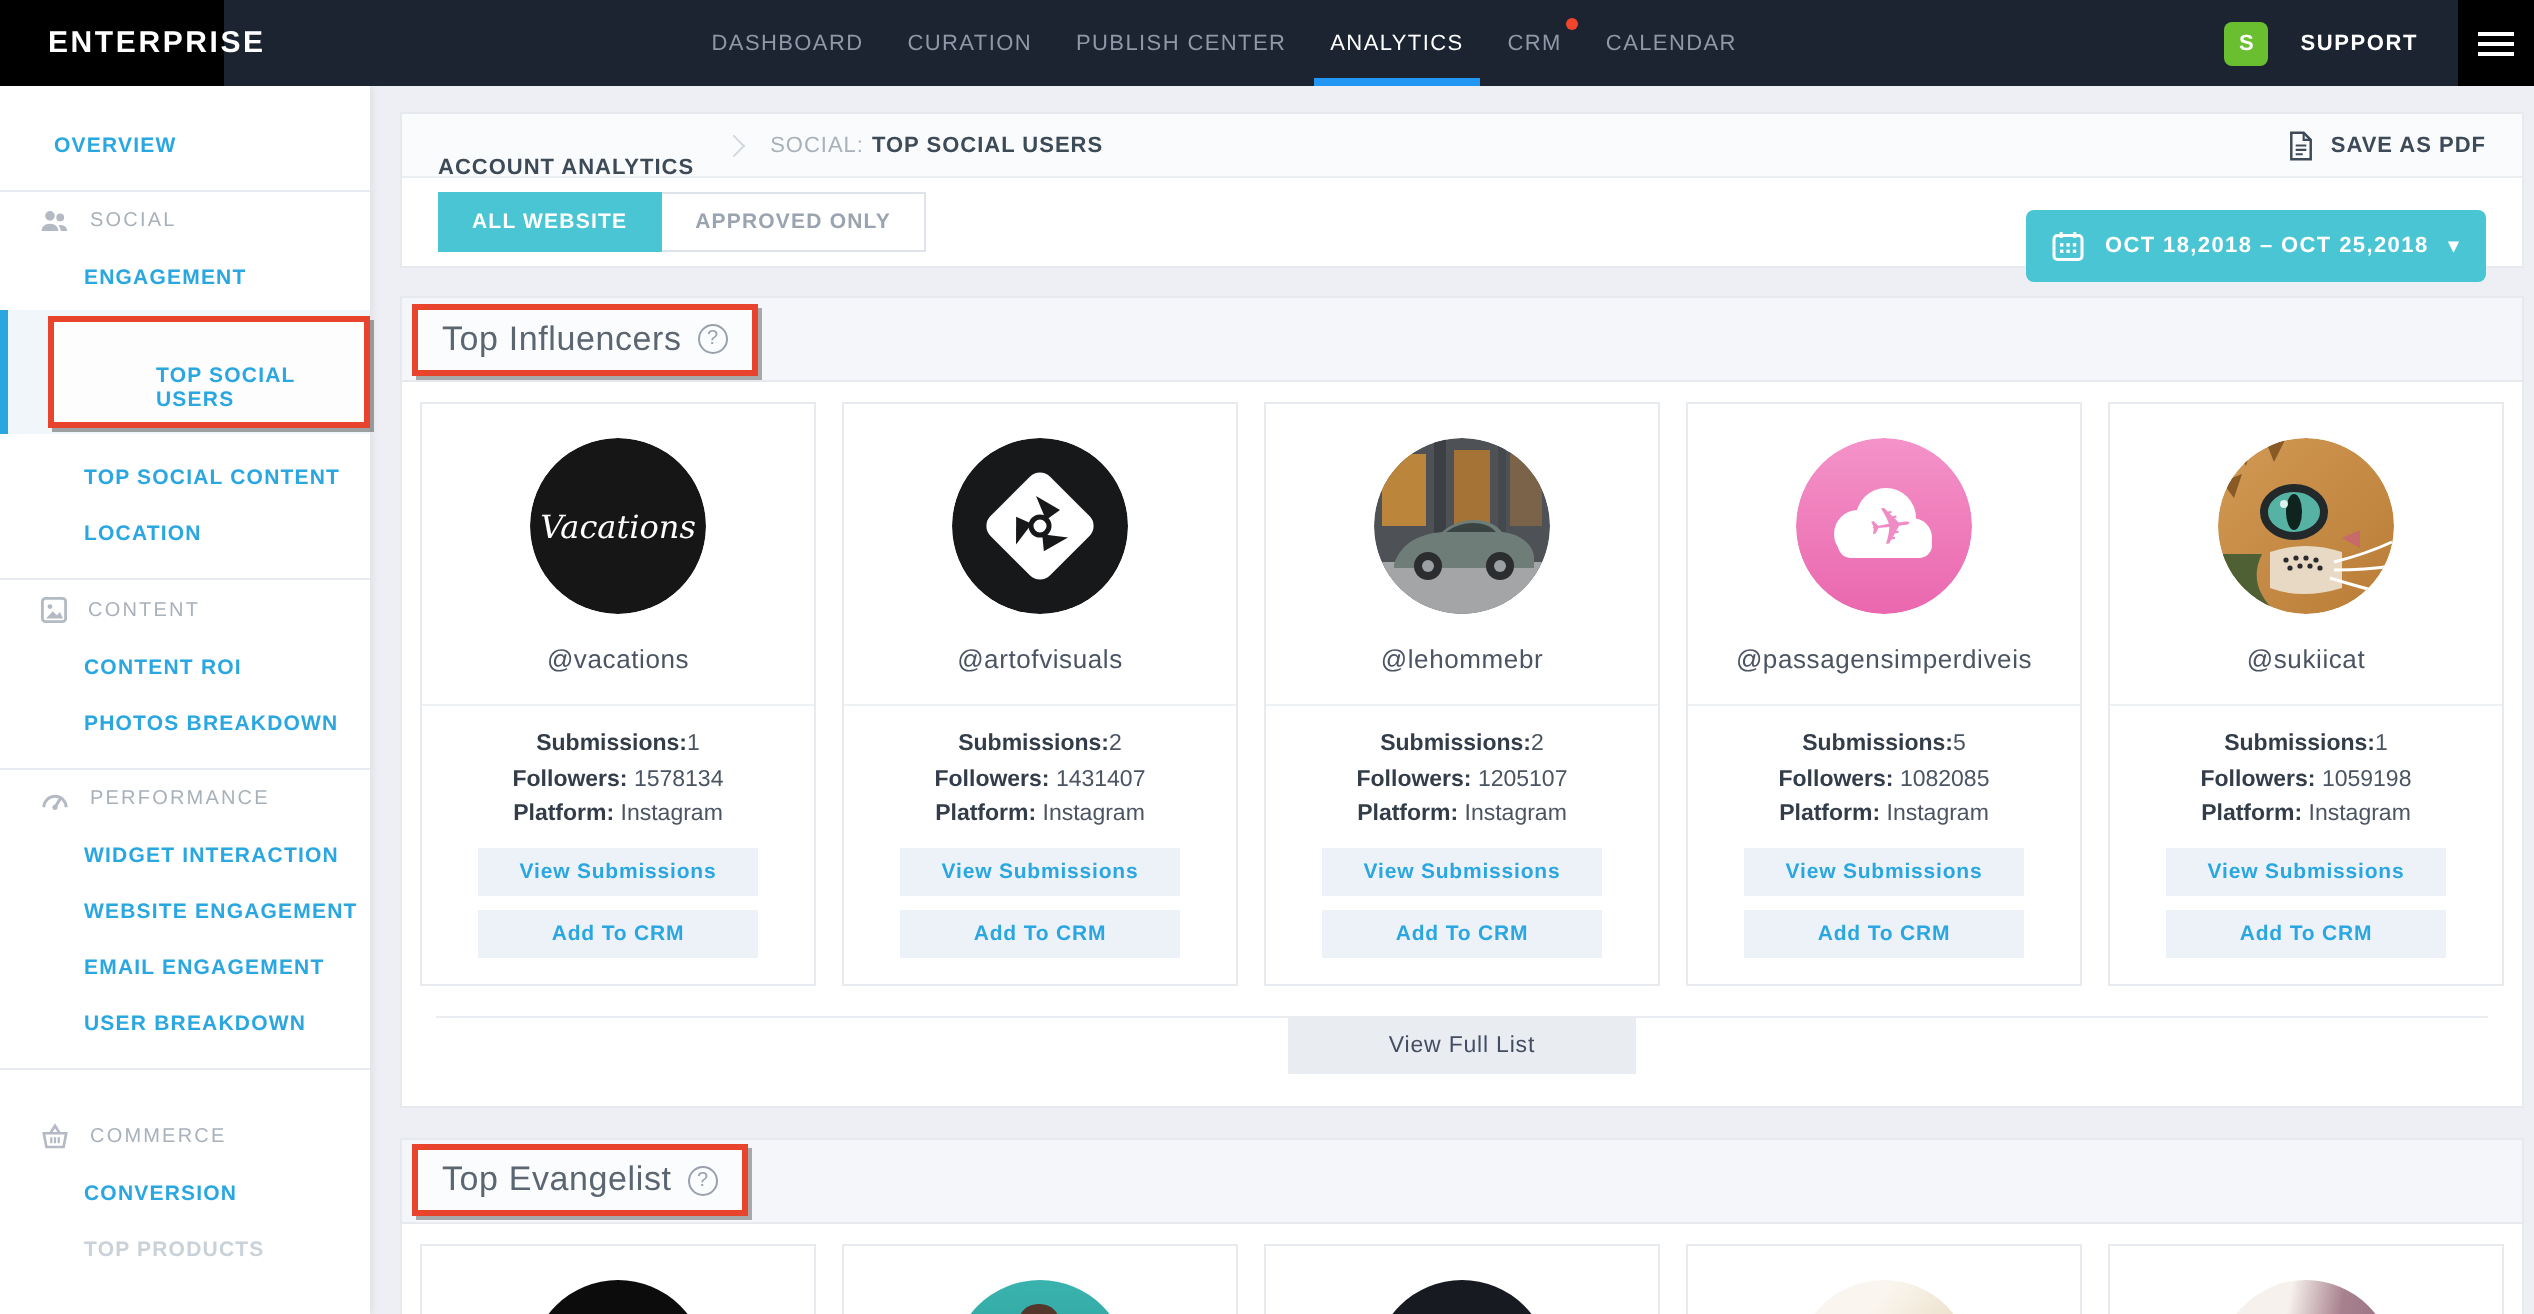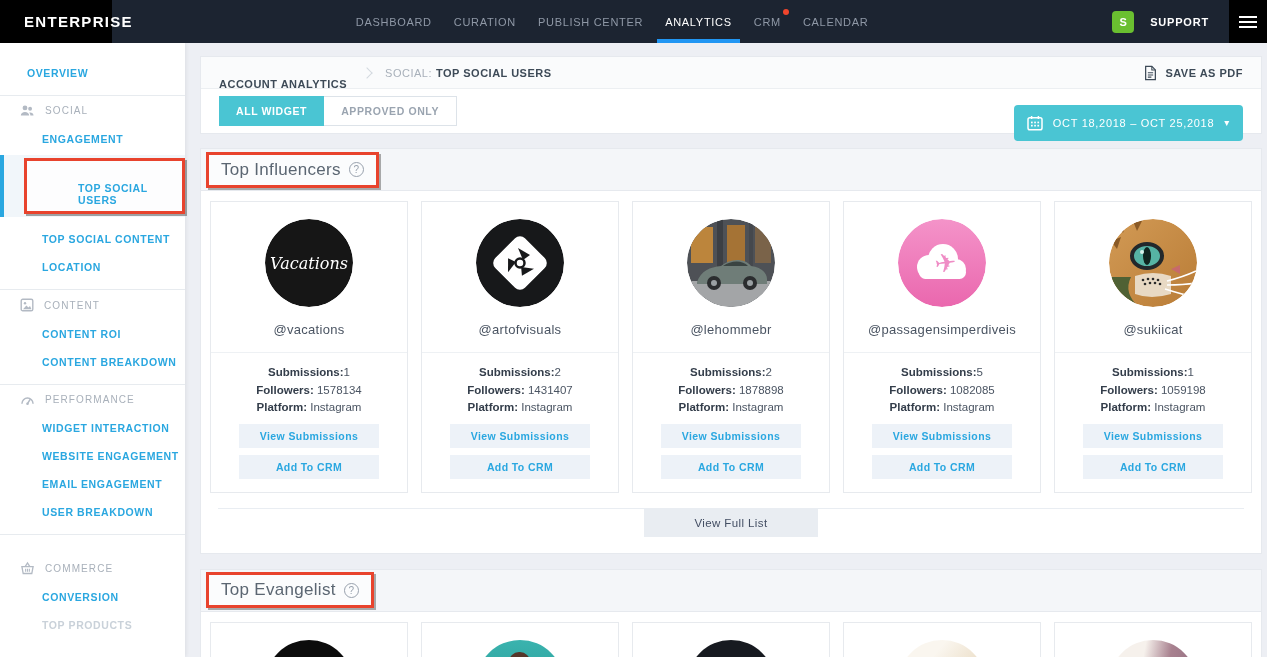--- a/index.html
+++ b/index.html
@@ -44,21 +44,21 @@
   .crumb-root { color:#3d4a57; font-weight:bold; cursor:pointer;margin-top:23px; }
   .crumb-sep { width:8px; height:8px; border-top:1px solid #d3d9df; border-right:1px solid #d3d9df; transform:rotate(45deg); margin:0 14px 0 16px; }
   .crumb-section { color:#a8b0ba; margin-right:4px; }
   .crumb-current { color:#3d4a57; font-weight:bold; }
   .save-pdf { display:flex; align-items:center; gap:7px; font-size:11px; font-weight:bold; color:#3d4a57; letter-spacing:0.5px; cursor:pointer; }
   .filter-row { height:44px; display:flex; align-items:center; justify-content:space-between; padding:0 18px; }
   .tab-group { display:flex; }
   .tab { height:30px; display:flex; align-items:center; padding:0 17px; font-size:10.5px; font-weight:bold; letter-spacing:0.6px; cursor:pointer; }
   .tab.active { background:#4ac5d3; color:#fff; }
   .tab.inactive { background:#fff; color:#9aa4b0; border:1px solid #dde3e9; border-left:none; }
-  .date-btn { background:#4ac5d3; color:#fff; height:36px; border-radius:4px; display:flex; align-items:center; gap:10px; padding:0 13px; font-size:11px; font-weight:normal; letter-spacing:0.7px; cursor:pointer;margin-top:23px; }
+  .date-btn { background:#4ac5d3; color:#fff; height:36px; border-radius:4px; display:flex; align-items:center; gap:10px; padding:0 13px; font-size:11px; font-weight:bold; letter-spacing:0.7px; cursor:pointer;margin-top:23px; }
   .date-chevron { font-size:10px; }
 
   .section-band { margin-top:14px; background:#f4f6f9; border:1px solid #e6e9ee; height:43px; display:flex; align-items:center; }
   .red-title-box { display:inline-flex; align-items:center; gap:8px; border:3px solid #e8432d; box-shadow:2px 2px 0 rgba(90,90,90,0.5); background:#fbfcfd; padding:5px 12px; margin-left:5px; }
   .section-title { color:#5b6672; font-size:17px; letter-spacing:0.3px; }
   .help-circle { width:15px; height:15px; border:1px solid #98a1ad; border-radius:50%; color:#98a1ad; font-size:10px; display:flex; align-items:center; justify-content:center; }
 
   .cards-panel { background:#fff; border:1px solid #e6e9ee; border-top:none; padding:10px 9px 8px; }
   .cards-grid { display:grid; grid-template-columns:repeat(5,1fr); gap:13px; }
   .card { border:1px solid #e7eaee; background:#fff; text-align:center; }
@@ -143,21 +143,21 @@
   <div class="group-header">
     <svg width="14" height="14" viewBox="0 0 14 14">
         <rect x="1.2" y="1.2" width="11.6" height="11.6" rx="1.6" fill="none" stroke="#b3bac4" stroke-width="1.4"></rect>
         <circle cx="5" cy="5.3" r="1.2" fill="#b3bac4"></circle>
         <path d="M3 11.2 6.4 7.6l2 2 1.6-1.6 1.5 3.2Z" fill="#b3bac4"></path>
       </svg>
     <span>CONTENT</span>
   </div>
   <div class="group-items">
     <a class="side-link">CONTENT ROI</a>
-    <a class="side-link">CONTENT BREAKDOWN</a>
+    <a class="side-link">PHOTOS BREAKDOWN</a>
   </div>
   <div class="side-divider"></div>
 
   <div class="group-header">
     <svg width="15" height="13" viewBox="0 0 16 14">
         <path d="M2 11.5a6 6 0 0 1 12 0" fill="none" stroke="#b3bac4" stroke-width="1.6"></path>
         <path d="M8 11.5 11 6.6" stroke="#b3bac4" stroke-width="1.6"></path>
         <circle cx="8" cy="11.5" r="1.4" fill="#b3bac4"></circle>
       </svg>
     <span>PERFORMANCE</span>
@@ -199,21 +199,21 @@
         <svg width="15" height="16" viewBox="0 0 17 17">
             <path d="M3 1h7l4 4v11H3Z" fill="none" stroke="#3d4a57" stroke-width="1.4"></path>
             <path d="M10 1v4h4" fill="none" stroke="#3d4a57" stroke-width="1.2"></path>
             <path d="M5.5 8.2h6M5.5 10.7h6M5.5 13.2h4" stroke="#3d4a57" stroke-width="1.2"></path>
           </svg>
         <span>SAVE AS PDF</span>
       </div>
     </div>
     <div class="filter-row">
       <div class="tab-group">
-        <span class="tab active">ALL WIDGET</span>
+        <span class="tab active">ALL WEBSITE</span>
         <span class="tab inactive">APPROVED ONLY</span>
       </div>
       <div class="date-btn">
         <svg width="16" height="16" viewBox="0 0 16 16">
             <rect x="1" y="2.8" width="14" height="12" rx="1.8" fill="none" stroke="#fff" stroke-width="1.5"></rect>
             <path d="M4.6 1v3M11.4 1v3" stroke="#fff" stroke-width="1.5"></path>
             <g fill="#fff">
               <rect x="4" y="6.6" width="1.7" height="1.7"></rect>
               <rect x="7.2" y="6.6" width="1.7" height="1.7"></rect>
               <rect x="10.4" y="6.6" width="1.7" height="1.7"></rect>
@@ -305,21 +305,21 @@
                   <circle cx="27" cy="64" r="3" fill="#9aa0a3"></circle>
                   <circle cx="63" cy="64" r="7" fill="#2b2d2f"></circle>
                   <circle cx="63" cy="64" r="3" fill="#9aa0a3"></circle>
                 </g>
               </svg>
           </div>
           <div class="handle">@lehommebr</div>
         </div>
         <div class="card-body">
           <div class="stat"><b>Submissions:</b><span>2</span></div>
-          <div class="stat"><b>Followers: </b><span>1878898</span></div>
+          <div class="stat"><b>Followers: </b><span>1205107</span></div>
           <div class="stat"><b>Platform: </b><span>Instagram</span></div>
           <div class="card-btn">View Submissions</div>
           <div class="card-btn">Add To CRM</div>
         </div>
       </div>
 
       <div class="card">
         <div class="card-top">
           <div class="avatar">
             <svg width="88" height="88" viewBox="0 0 88 88">

